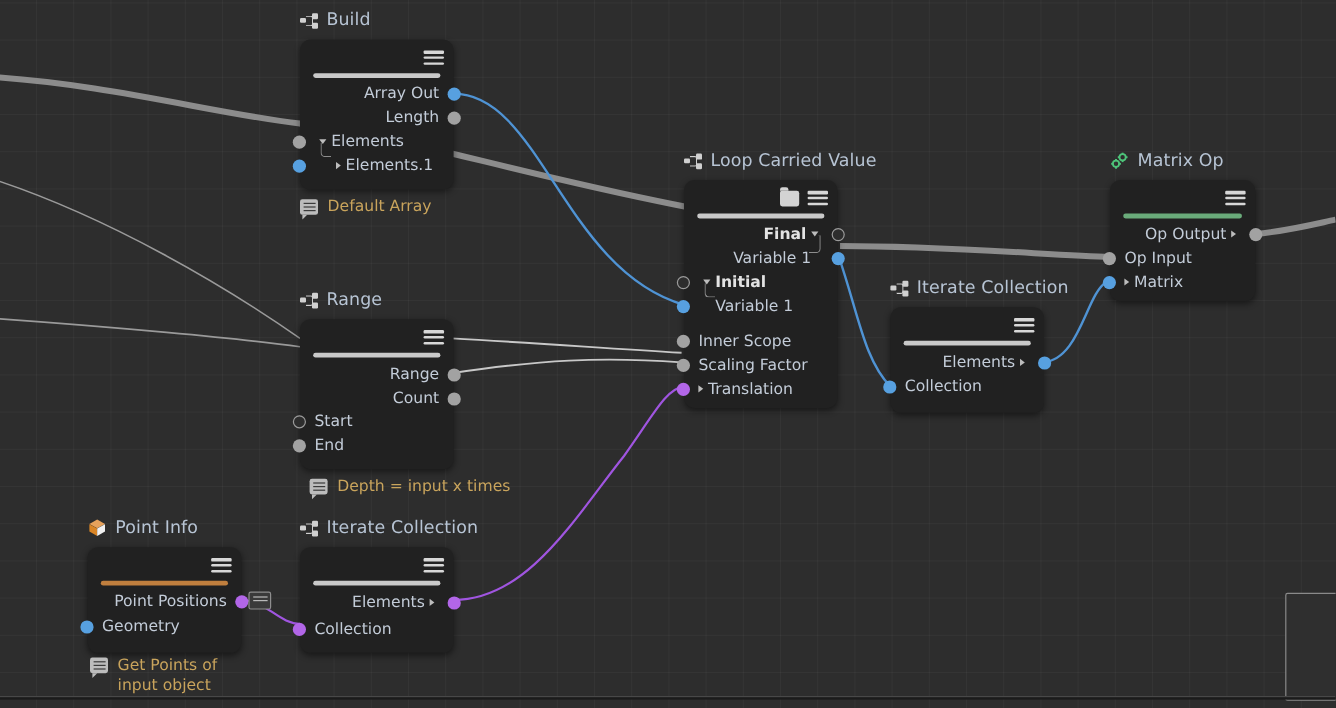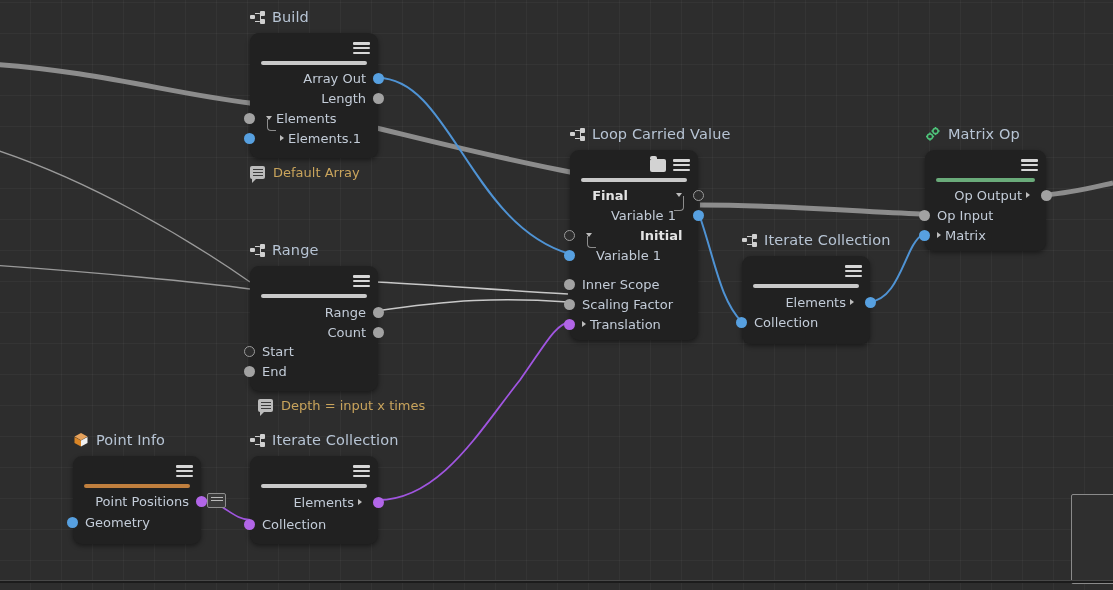--- a/index.html
+++ b/index.html
@@ -82,21 +82,21 @@
   .row {
     position: absolute;
     height: 20px;
     display: flex; align-items: center;
     font-size: 13px;
     color: #c3ccd8;
     white-space: nowrap;
   }
   .row.out { right: 12px; flex-direction: row; justify-content: flex-end; text-align: right; }
   .row.in  { left: 12px; }
-  .row.bold { font-weight: bold; color: #e3e3e3; gap: 44px; }
+  .row.bold { font-weight: bold; color: #e3e3e3; }
   .sock {
     position: absolute;
     width: 11px; height: 11px;
     border-radius: 50%;
     box-sizing: border-box;
   }
   .sock.grey   { background: #a2a2a2; }
   .sock.blue   { background: #57a0e0; }
   .sock.purple { background: #b266e8; }
   .sock.hollow { background: #2d2d2d; border: 1.7px solid #9b9b9b; }
@@ -451,20 +451,28 @@
     <div class="accent-bar" style="background:#c07f3e;"></div>
     <div class="row out" style="top:35px;">
       <span>Point Positions</span>
     </div>
     <span class="sock purple" style="right:-6px; top:40px;"></span>
     <div class="row in" style="top:56px;">
       <span>Geometry</span>
     </div>
     <span class="sock blue" style="left:-6px; top:61px;"></span>
   </div>
+  <div class="note" style="left:75px; top:546px; width:135px;">
+    <span class="note-icon">
+        <i></i>
+        <i></i>
+        <i></i>
+      </span>
+    <span>Get Points of input object</span>
+  </div>
   <div class="wire-badge" style="left:207px; top:493px;">
     <i></i>
       <i></i>
   </div>
 
   <div class="node" style="left:250px; top:456px; width:128px; height:88px;">
     <div class="node-title" style="left:0px;">
       <span class="icon-graph">
         <span class="b1"></span>
           <span class="ln"></span>

